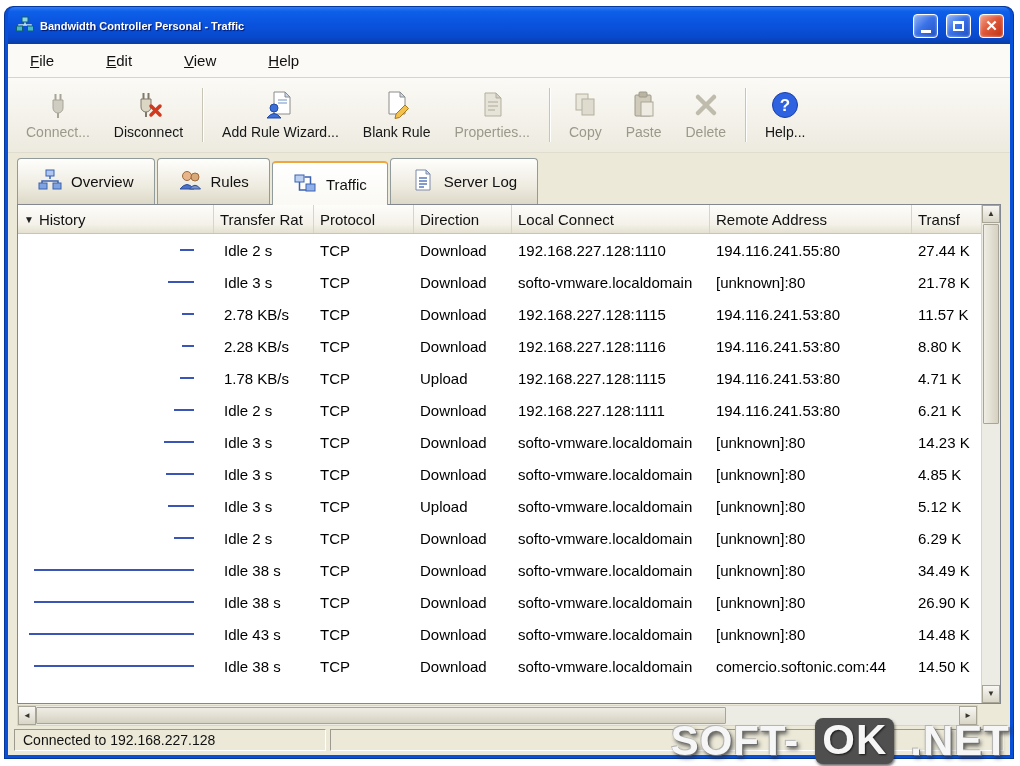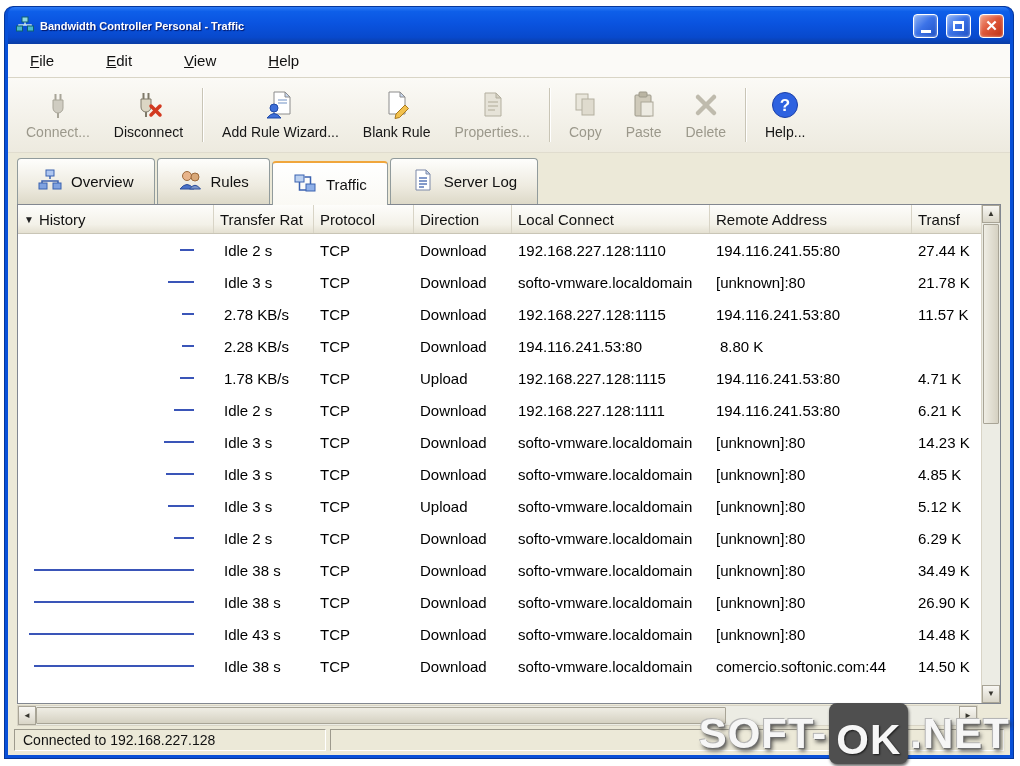--- a/index.html
+++ b/index.html
@@ -171,26 +171,26 @@
   }
   .status-panel.p1 { width:312px; }
   .status-panel.p2 { flex:1; }
 
   
   .watermark {
     position:absolute; right:10px; bottom:2px; z-index:10;
     font-size:42px; font-weight:bold; letter-spacing:1px; line-height:1;
     color:#F6F6F6;
     text-shadow:-1px -1px 0 #B5B5B5, 1px 1px 0 #6E6E6E, 2px 3px 4px rgba(40,40,40,.8);
-    display:flex; align-items:center; gap:2px;
+    display:flex; align-items:center; gap:16px;
     pointer-events:none;
     text-align:center;
   }
   .wm-badge {
-    background:#4F4F4F; border-radius:8px; padding:16px 7px 3px;
+    background:#4F4F4F; border-radius:8px; padding:1px 7px 3px;
     text-shadow:1px 1px 2px rgba(0,0,0,.7);
     box-shadow:1px 2px 3px rgba(40,40,40,.7);
   }
 </style>
 </head>
 <body>
 
 <div class="window">
 
   <div class="titlebar">
@@ -460,20 +460,21 @@
               <div class="tcell c6">194.116.241.53:80</div>
               <div class="tcell c7">11.57 K</div>
             </div>
               <div class="trow">
               <div class="tcell c1">
                 <div class="spark" style="width: 12px;"></div>
               </div>
               <div class="tcell c2">2.28 KB/s</div>
               <div class="tcell c3">TCP</div>
               <div class="tcell c4">Download</div>
+              <div class="tcell c5">192.168.227.128:1116</div>
               <div class="tcell c6">194.116.241.53:80</div>
               <div class="tcell c7">8.80 K</div>
             </div>
               <div class="trow">
               <div class="tcell c1">
                 <div class="spark" style="width: 14px;"></div>
               </div>
               <div class="tcell c2">1.78 KB/s</div>
               <div class="tcell c3">TCP</div>
               <div class="tcell c4">Upload</div>

